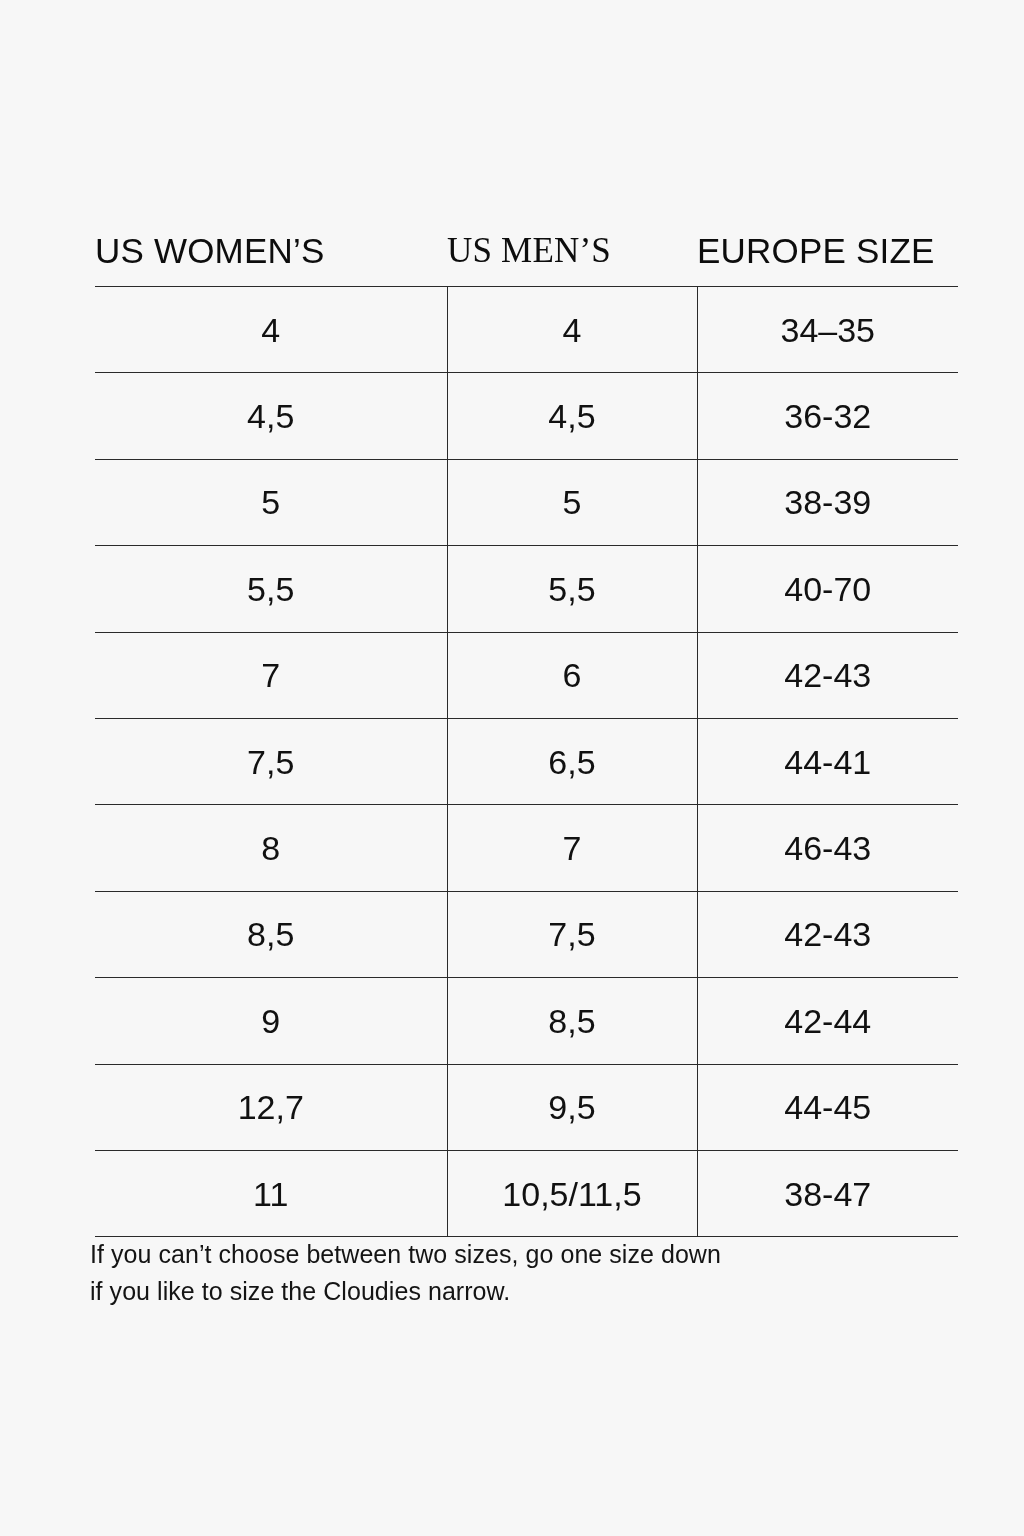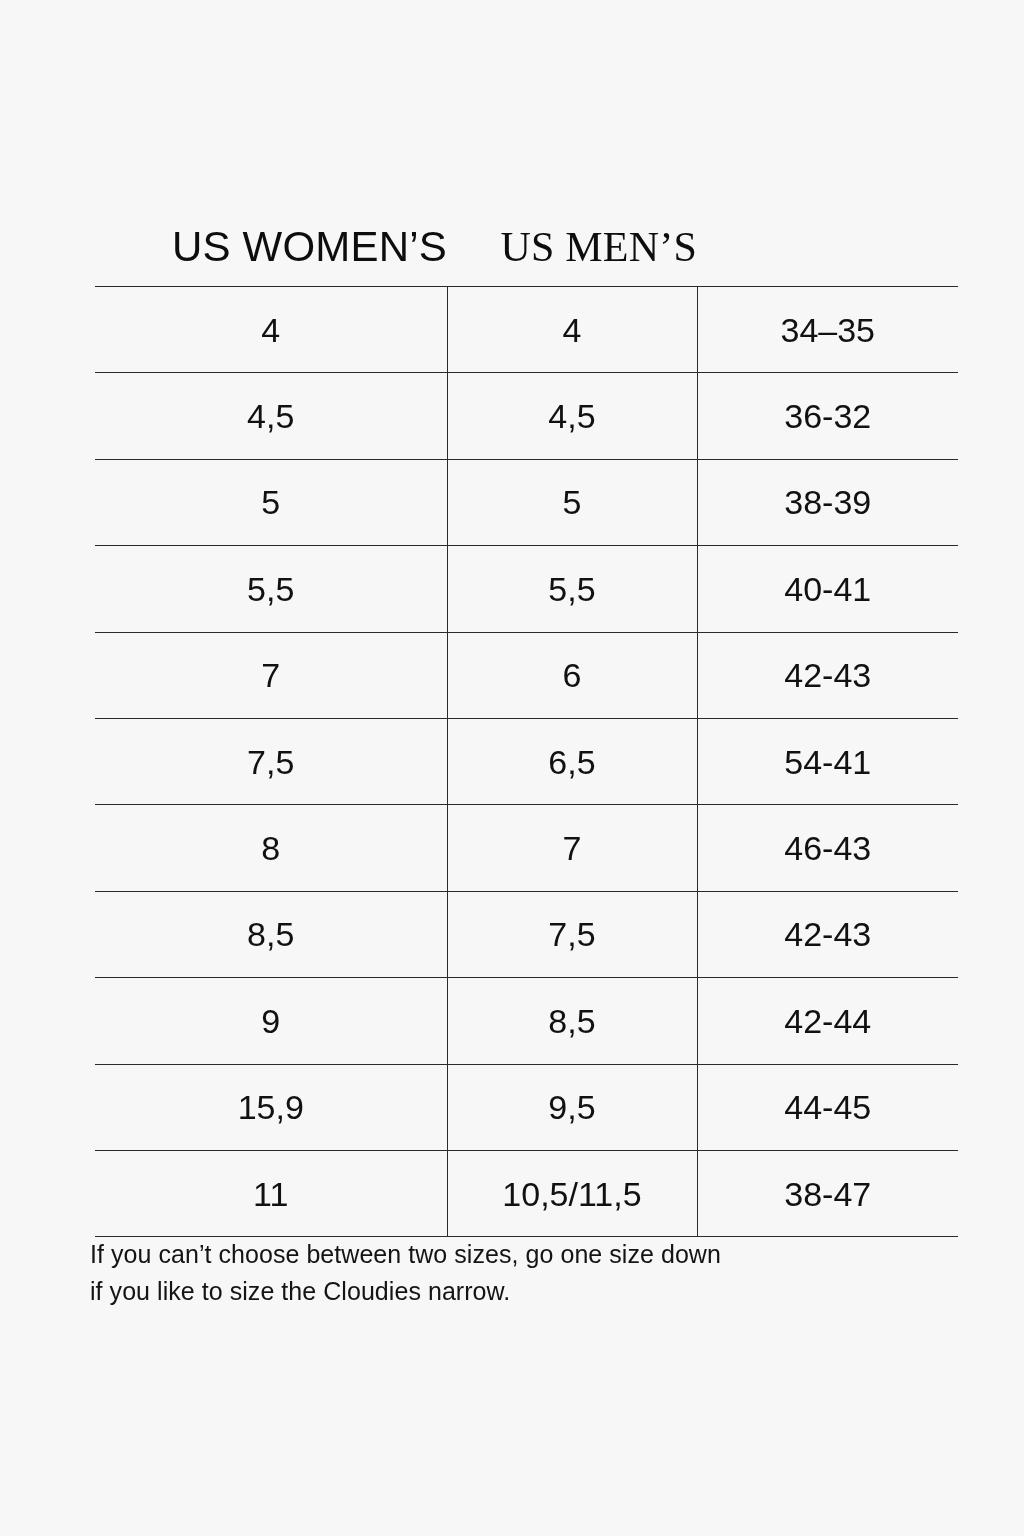--- a/index.html
+++ b/index.html
@@ -27,25 +27,25 @@
   .chart-header {
     position: absolute;
     left: 95px;
     top: 208px;
     width: 863px;
     height: 60px;
     display: flex;
     align-items: flex-end;
   }
   .chart-header .hcell {
-    font-size: 42px;
+    font-size: 35px;
     font-weight: 500;
     letter-spacing: 0.2px;
     line-height: 1;
-    text-align: right;
+    text-align: left;
     white-space: nowrap;
     color: #0d0d0d;
   }
   .hcell.col-women  { width: 352px; }
   .hcell.col-men    { width: 250px; font-family: Liberation Serif, serif; }
   .hcell.col-europe { width: 261px; }
 
   
   .size-table {
     position: absolute;
@@ -99,20 +99,21 @@
   }
 </style>
 </head>
 <body>
 
 <div class="sheet">
 
   <div class="chart-header">
     <div class="hcell col-women">US WOMEN’S</div>
     <div class="hcell col-men">US MEN’S</div>
+    <div class="hcell col-europe">EUROPE SIZE</div>
   </div>
 
   <table class="size-table">
     <colgroup>
       <col class="c-women">
       <col class="c-men">
       <col class="c-europe">
     </colgroup>
     <tbody>
         <tr>
@@ -126,49 +127,49 @@
           <td>36-32</td>
         </tr>
         <tr>
           <td>5</td>
           <td>5</td>
           <td>38-39</td>
         </tr>
         <tr>
           <td>5,5</td>
           <td>5,5</td>
-          <td>40-41</td>
+          <td>40-70</td>
         </tr>
         <tr>
           <td>7</td>
           <td>6</td>
           <td>42-43</td>
         </tr>
         <tr>
           <td>7,5</td>
           <td>6,5</td>
-          <td>54-41</td>
+          <td>44-41</td>
         </tr>
         <tr>
           <td>8</td>
           <td>7</td>
           <td>46-43</td>
         </tr>
         <tr>
           <td>8,5</td>
           <td>7,5</td>
           <td>42-43</td>
         </tr>
         <tr>
           <td>9</td>
           <td>8,5</td>
           <td>42-44</td>
         </tr>
         <tr>
-          <td>15,9</td>
+          <td>12,7</td>
           <td>9,5</td>
           <td>44-45</td>
         </tr>
         <tr>
           <td>11</td>
           <td>10,5/11,5</td>
           <td>38-47</td>
         </tr>
       </tbody>
   </table>

